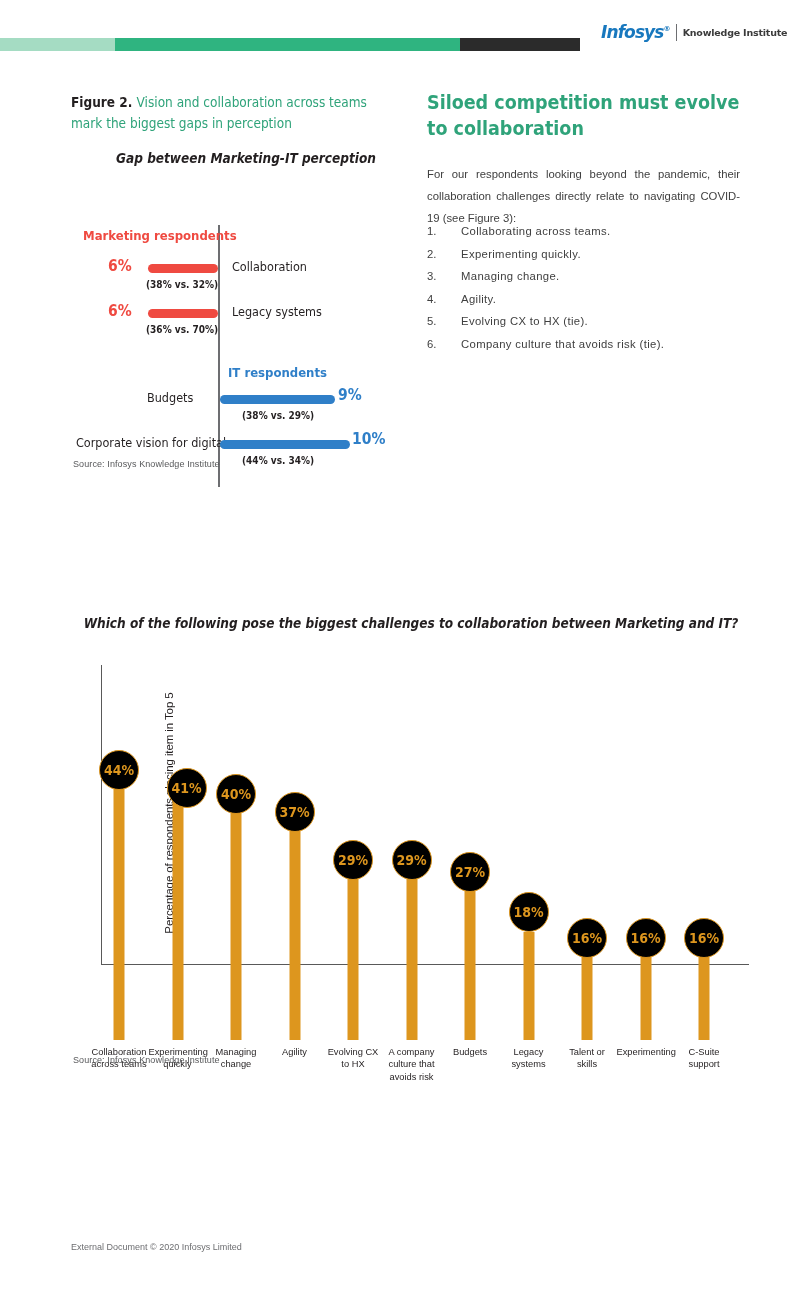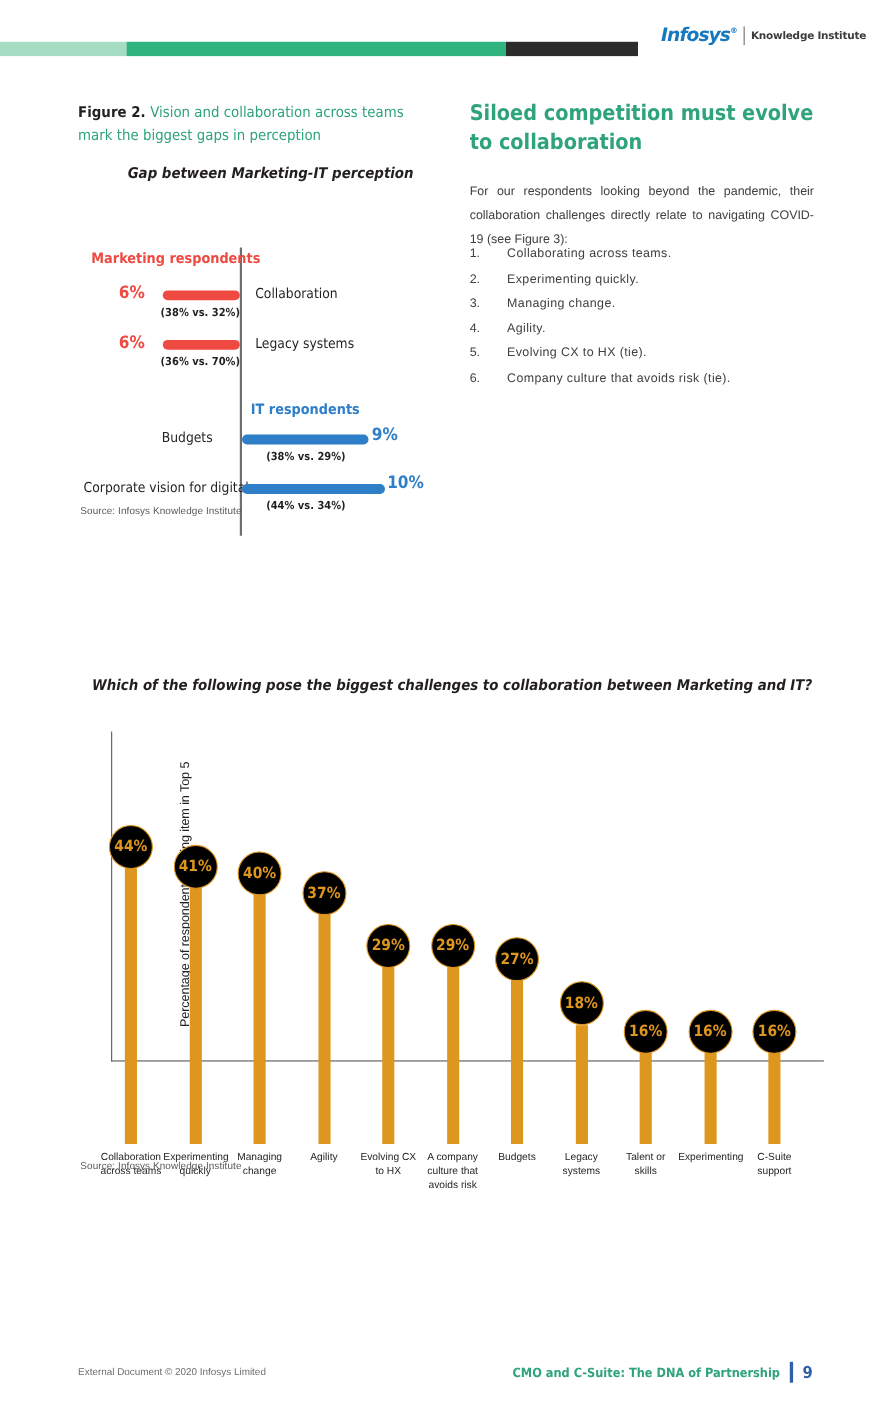--- a/index.html
+++ b/index.html
@@ -269,21 +269,21 @@
     <div id="fig3-yaxis"></div>
     <div id="fig3-xaxis"></div>
     <div id="fig3-lollipops">
         <div class="lolli" style="left: 19px; height: 300px;">
           <div class="lolli-stem" style="height: 264px;"></div>
           <div class="lolli-head" style="bottom: 250px;">44%</div>
           <div class="lolli-xlabel">Collaboration across teams</div>
         </div>
         <div class="lolli" style="left: 77.5px; height: 300px;">
           <div class="lolli-stem" style="height: 246px;"></div>
-          <div class="lolli-head" style="bottom: 232px;">41%</div>
+          <div class="lolli-head" style="bottom: 232px; margin-left: 9px;">41%</div>
           <div class="lolli-xlabel">Experimenting quickly</div>
         </div>
         <div class="lolli" style="left: 136px; height: 300px;">
           <div class="lolli-stem" style="height: 240px;"></div>
           <div class="lolli-head" style="bottom: 226px;">40%</div>
           <div class="lolli-xlabel">Managing change</div>
         </div>
         <div class="lolli" style="left: 194.5px; height: 300px;">
           <div class="lolli-stem" style="height: 222px;"></div>
           <div class="lolli-head" style="bottom: 208px;">37%</div>
@@ -323,19 +323,14 @@
           <div class="lolli-stem" style="height: 96px;"></div>
           <div class="lolli-head" style="bottom: 82px;">16%</div>
           <div class="lolli-xlabel">C-Suite support</div>
         </div>
       </div>
   </div>
 
   <div id="fig3-source" class="src-note">Source: Infosys Knowledge Institute</div>
 
   <div id="footer-left">External Document © 2020 Infosys Limited</div>
-  <div id="footer-right">
-    <span id="footer-doc-title">CMO and C-Suite: The DNA of Partnership</span>
-    <span id="footer-rule"></span>
-    <span id="footer-page">9</span>
-  </div>
 
 </div>
 
 </body></html>

